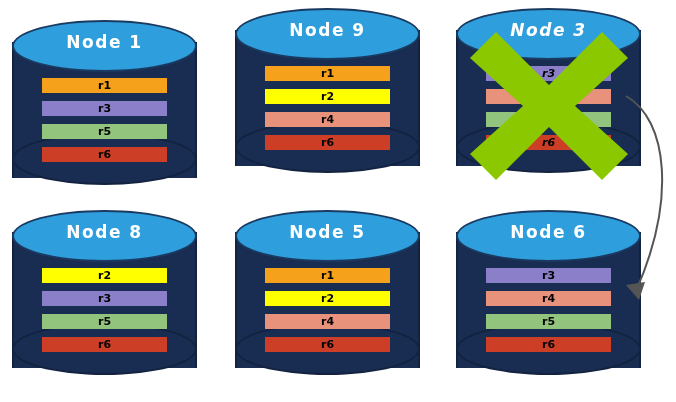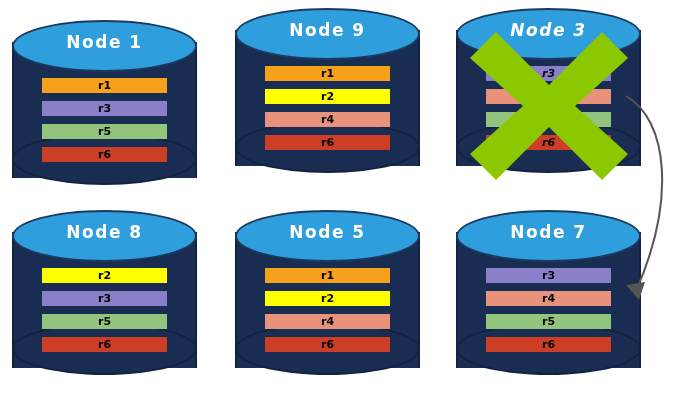--- a/index.html
+++ b/index.html
@@ -207,21 +207,21 @@
       <div class="record-bar" style="background:#CC3F26;">r6</div>
     </div>
   </div>
 
   <div class="node" style="left:456px; top:210px;">
     <div class="node-body">
       <div class="cyl-side"></div>
       <div class="cyl-bottom"></div>
       <div class="cyl-top"></div>
     </div>
-    <div class="node-title">Node 7</div>
+    <div class="node-title">Node 6</div>
     <div class="records">
       <div class="record-bar" style="background:#8A7FC8;">r3</div>
       <div class="record-bar" style="background:#E8927C;">r4</div>
       <div class="record-bar" style="background:#92C47D;">r5</div>
       <div class="record-bar" style="background:#CC3F26;">r6</div>
     </div>
   </div>
 
   <svg id="rebalance-arrow" viewBox="0 0 676 402">
     <path d="M 626 96 C 668 120, 676 200, 636 291" stroke="#555555" stroke-width="2" fill="none"></path>

